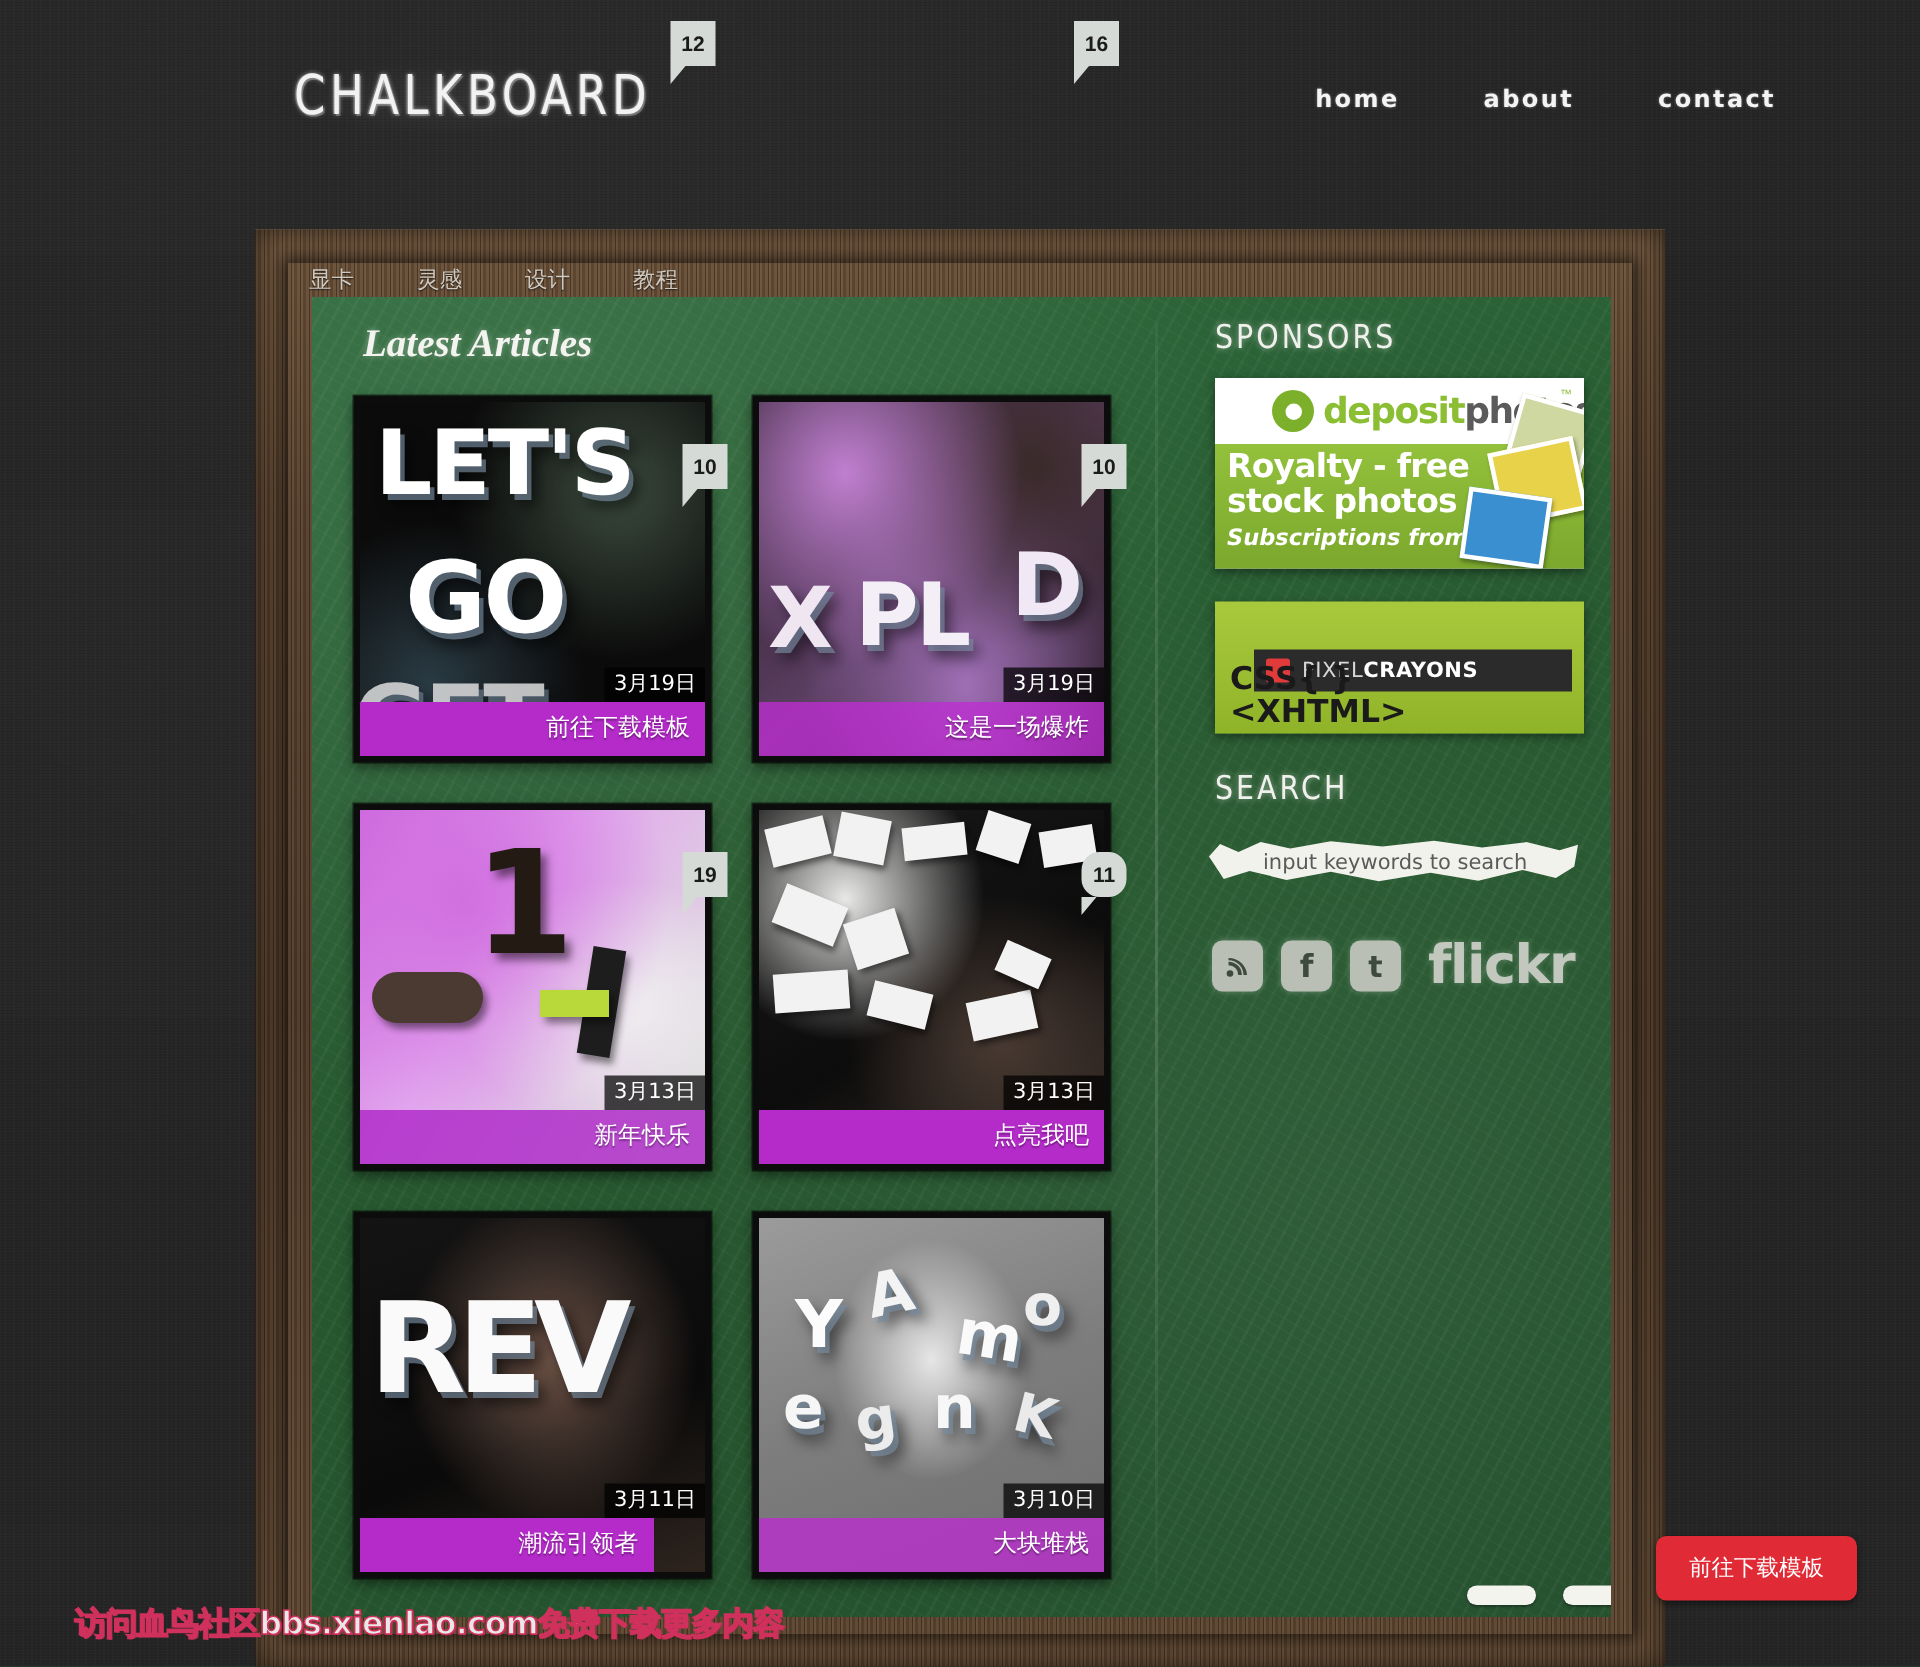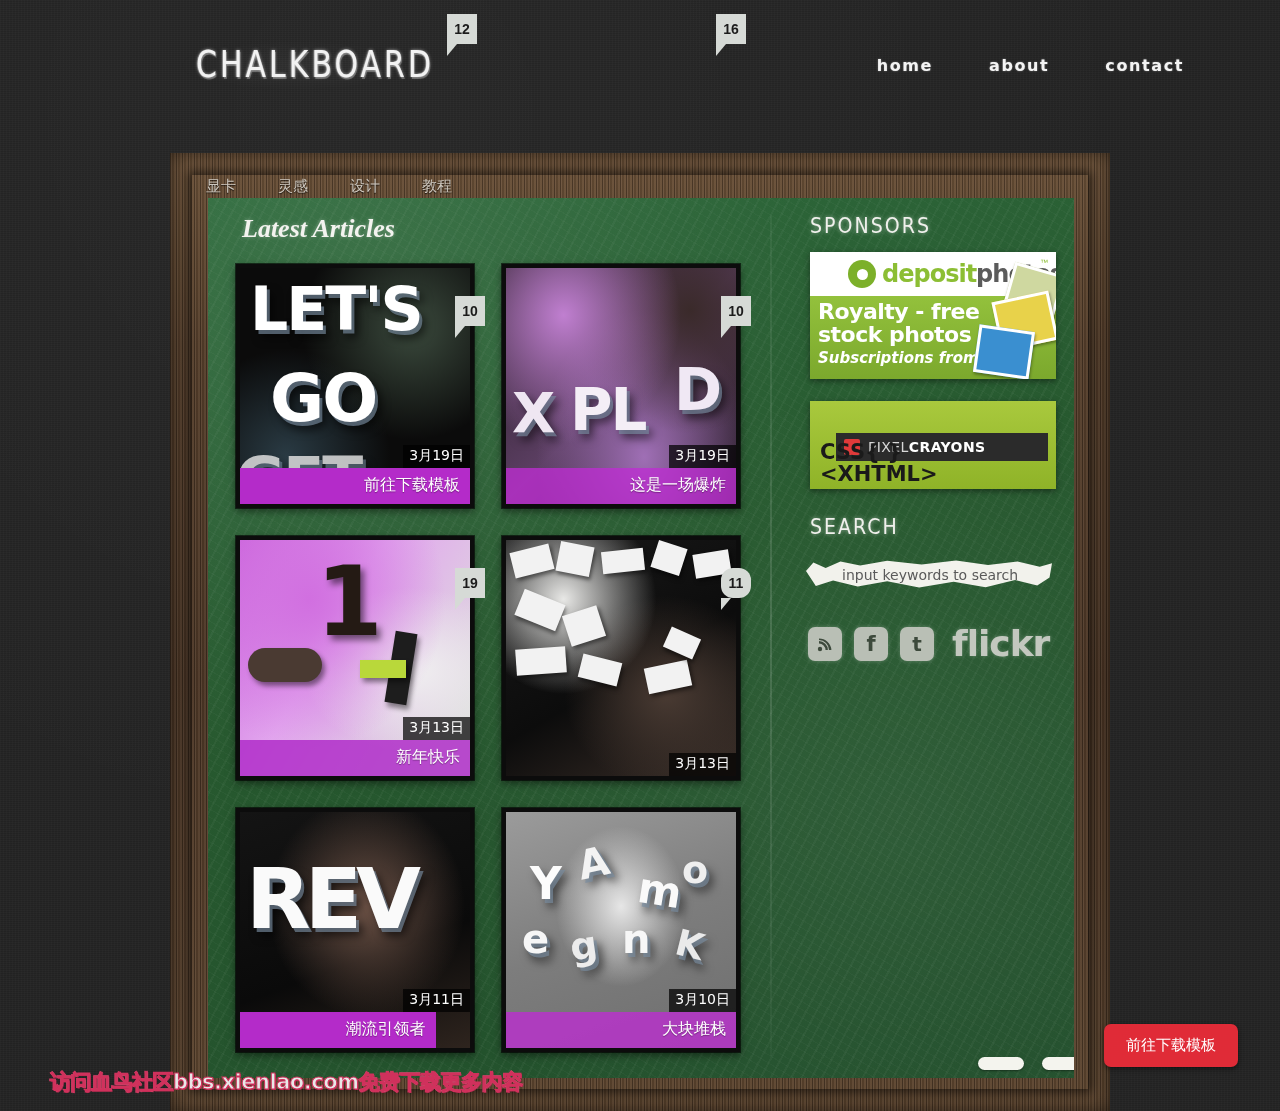--- a/index.html
+++ b/index.html
@@ -381,20 +381,21 @@
               <div class="shard" style="left:188px;top:12px;width:36px;height:24px;transform:rotate(-9deg);"></div>
               <div class="shard" style="left:12px;top:56px;width:44px;height:28px;transform:rotate(22deg);"></div>
               <div class="shard" style="left:60px;top:70px;width:36px;height:32px;transform:rotate(-18deg);"></div>
               <div class="shard" style="left:10px;top:108px;width:50px;height:26px;transform:rotate(-4deg);"></div>
               <div class="shard" style="left:74px;top:118px;width:40px;height:24px;transform:rotate(14deg);"></div>
               <div class="shard" style="left:140px;top:124px;width:44px;height:26px;transform:rotate(-12deg);"></div>
               <div class="shard" style="left:160px;top:92px;width:32px;height:22px;transform:rotate(24deg);"></div>
             </div>
             <div class="meta">
               <div class="date">3月13日</div>
+              <div class="titlebar">点亮我吧</div>
             </div>
           </div>
           <div class="badge" style="left:219px;top:32px;border-radius:12px;">11</div>
         </div>
 
         <div class="card">
           <div class="thumb">
             <div class="art art-rev">
               <div class="bigtype" style="left:6px;top:38px;font-size:84px;color:#fafafa;letter-spacing:-6px;">REV</div>
             </div>

